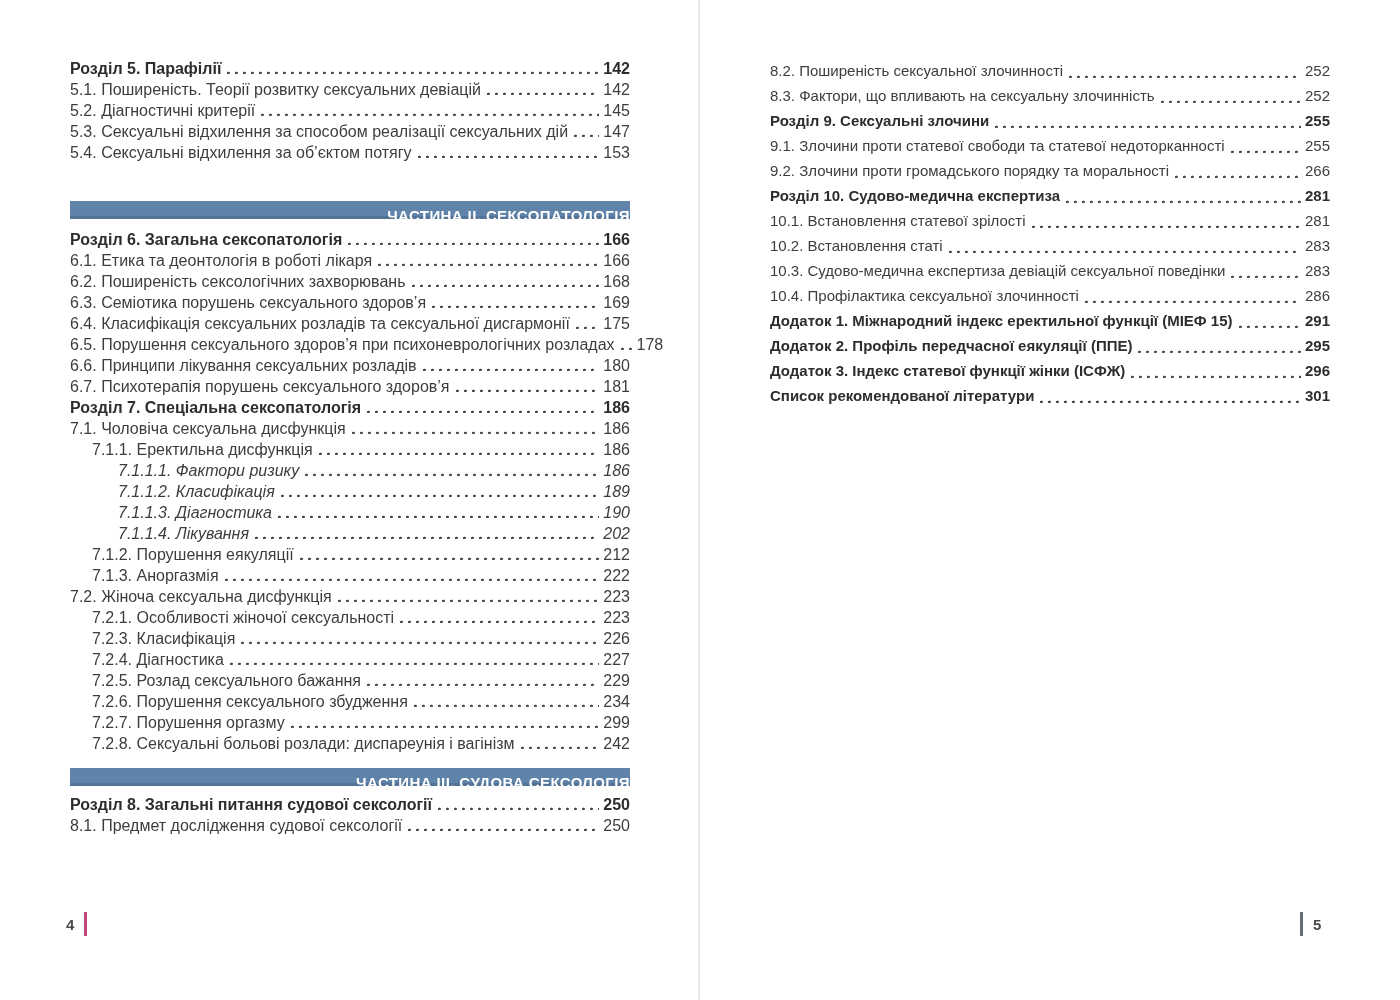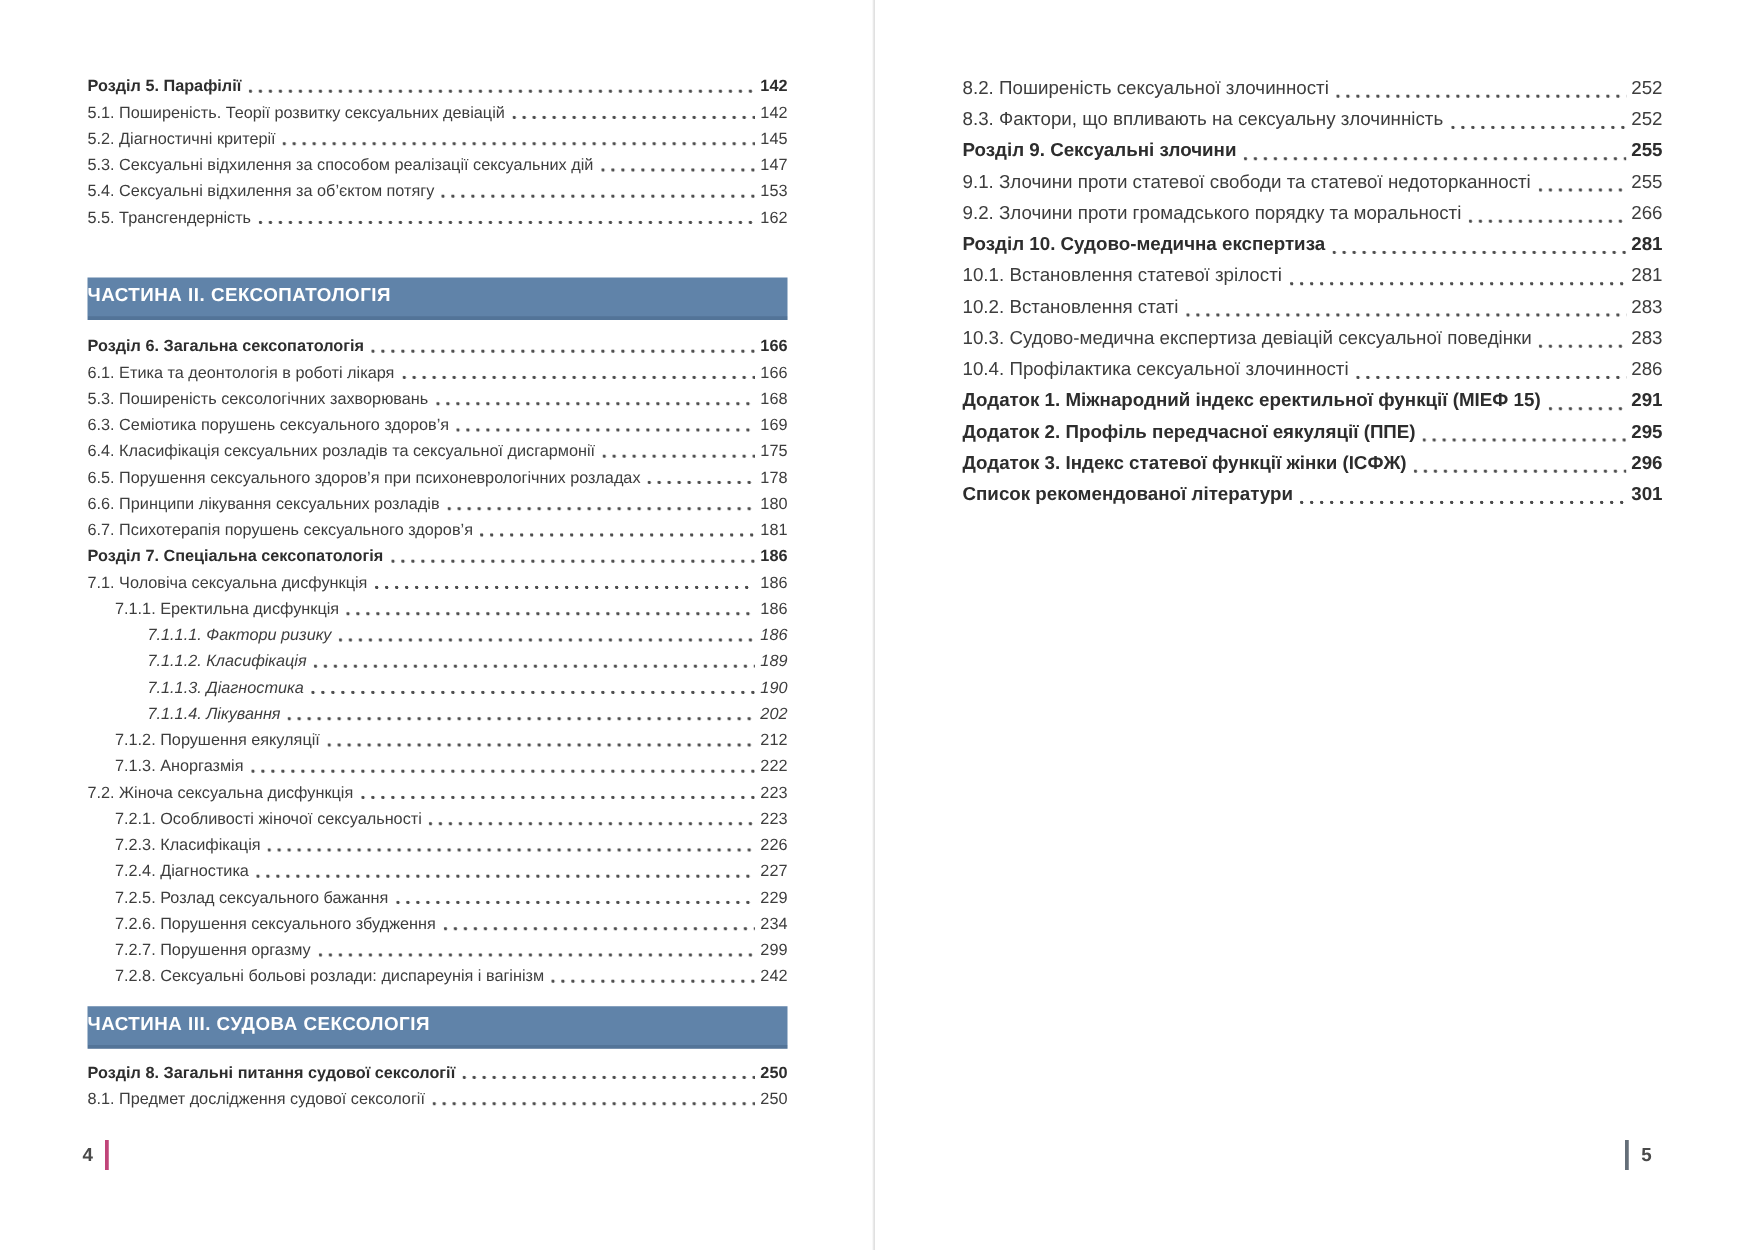--- a/index.html
+++ b/index.html
@@ -14,21 +14,21 @@
   .spread{position:absolute;inset:0;}
   .spine{
     position:absolute;left:698px;top:0;width:2px;height:1000px;
     background:linear-gradient(to right,#f1f1f1,#dddddd);
   }
   .toc{position:absolute;width:560px;top:58px;}
   .toc-left{left:70px;}
   .toc-right{left:770px;}
 
   .row{display:flex;align-items:baseline;}
-  .toc-left .row{height:21px;line-height:21px;font-size:13px;}
+  .toc-left .row{height:21px;line-height:21px;font-size:16px;}
   .toc-right .row{height:25px;line-height:25px;font-size:15px;}
 
   .lbl{white-space:nowrap;}
   .pg{white-space:nowrap;}
   .bold{font-weight:700;color:#2d2d2d;}
   .italic .lbl, .italic .pg{font-style:italic;}
   .ind1{padding-left:22px;}
   .ind2{padding-left:48px;}
 
   .leader{
@@ -36,24 +36,24 @@
     align-self:flex-end;
     height:4px;
     margin:0 4px 4px 6px;
     background-image:radial-gradient(circle at 1.4px 1.9px,#4d4d4d 1.15px,rgba(0,0,0,0) 1.55px);
     background-size:8px 4px;
     background-repeat:repeat-x;
     min-width:12px;
   }
 
   .part-band{
-    height:34px;line-height:30px;
+    height:18px;line-height:30px;
     background:var(--band-bg,#6083a9);
     color:var(--band-fg,#ffffff);
-    font-weight:700;font-size:15px;text-align:left;
+    font-weight:700;font-size:15px;text-align:right;
     letter-spacing:.4px;
     box-shadow:inset 0 -3px 0 rgba(30,50,80,.18);
     margin:14px 0 8px;
   }
   .part-band.first{margin-top:38px;margin-bottom:10px;}
 
   .footer{position:absolute;display:flex;align-items:center;gap:10px;}
   .footer-l{left:66px;top:912px;}
   .footer-r{left:1300px;top:912px;}
   .pnum{font-size:15px;font-weight:700;color:#4a4a4a;}
@@ -87,38 +87,33 @@
         <div class="row">
           <span class="lbl">5.3. Сексуальні відхилення за способом реалізації сексуальних дій</span>
           <span class="leader"></span>
           <span class="pg">147</span>
         </div>
         <div class="row">
           <span class="lbl">5.4. Сексуальні відхилення за об’єктом потягу</span>
           <span class="leader"></span>
           <span class="pg">153</span>
         </div>
-        <div class="row">
-          <span class="lbl">5.5. Трансгендерність</span>
-          <span class="leader"></span>
-          <span class="pg">162</span>
-        </div>
         <div class="part-band first">ЧАСТИНА II. СЕКСОПАТОЛОГІЯ</div>
         <div class="row bold">
           <span class="lbl">Розділ 6. Загальна сексопатологія</span>
           <span class="leader"></span>
           <span class="pg">166</span>
         </div>
         <div class="row">
           <span class="lbl">6.1. Етика та деонтологія в роботі лікаря</span>
           <span class="leader"></span>
           <span class="pg">166</span>
         </div>
         <div class="row">
-          <span class="lbl">5.3. Поширеність сексологічних захворювань</span>
+          <span class="lbl">6.2. Поширеність сексологічних захворювань</span>
           <span class="leader"></span>
           <span class="pg">168</span>
         </div>
         <div class="row">
           <span class="lbl">6.3. Семіотика порушень сексуального здоров’я</span>
           <span class="leader"></span>
           <span class="pg">169</span>
         </div>
         <div class="row">
           <span class="lbl">6.4. Класифікація сексуальних розладів та сексуальної дисгармонії</span>

